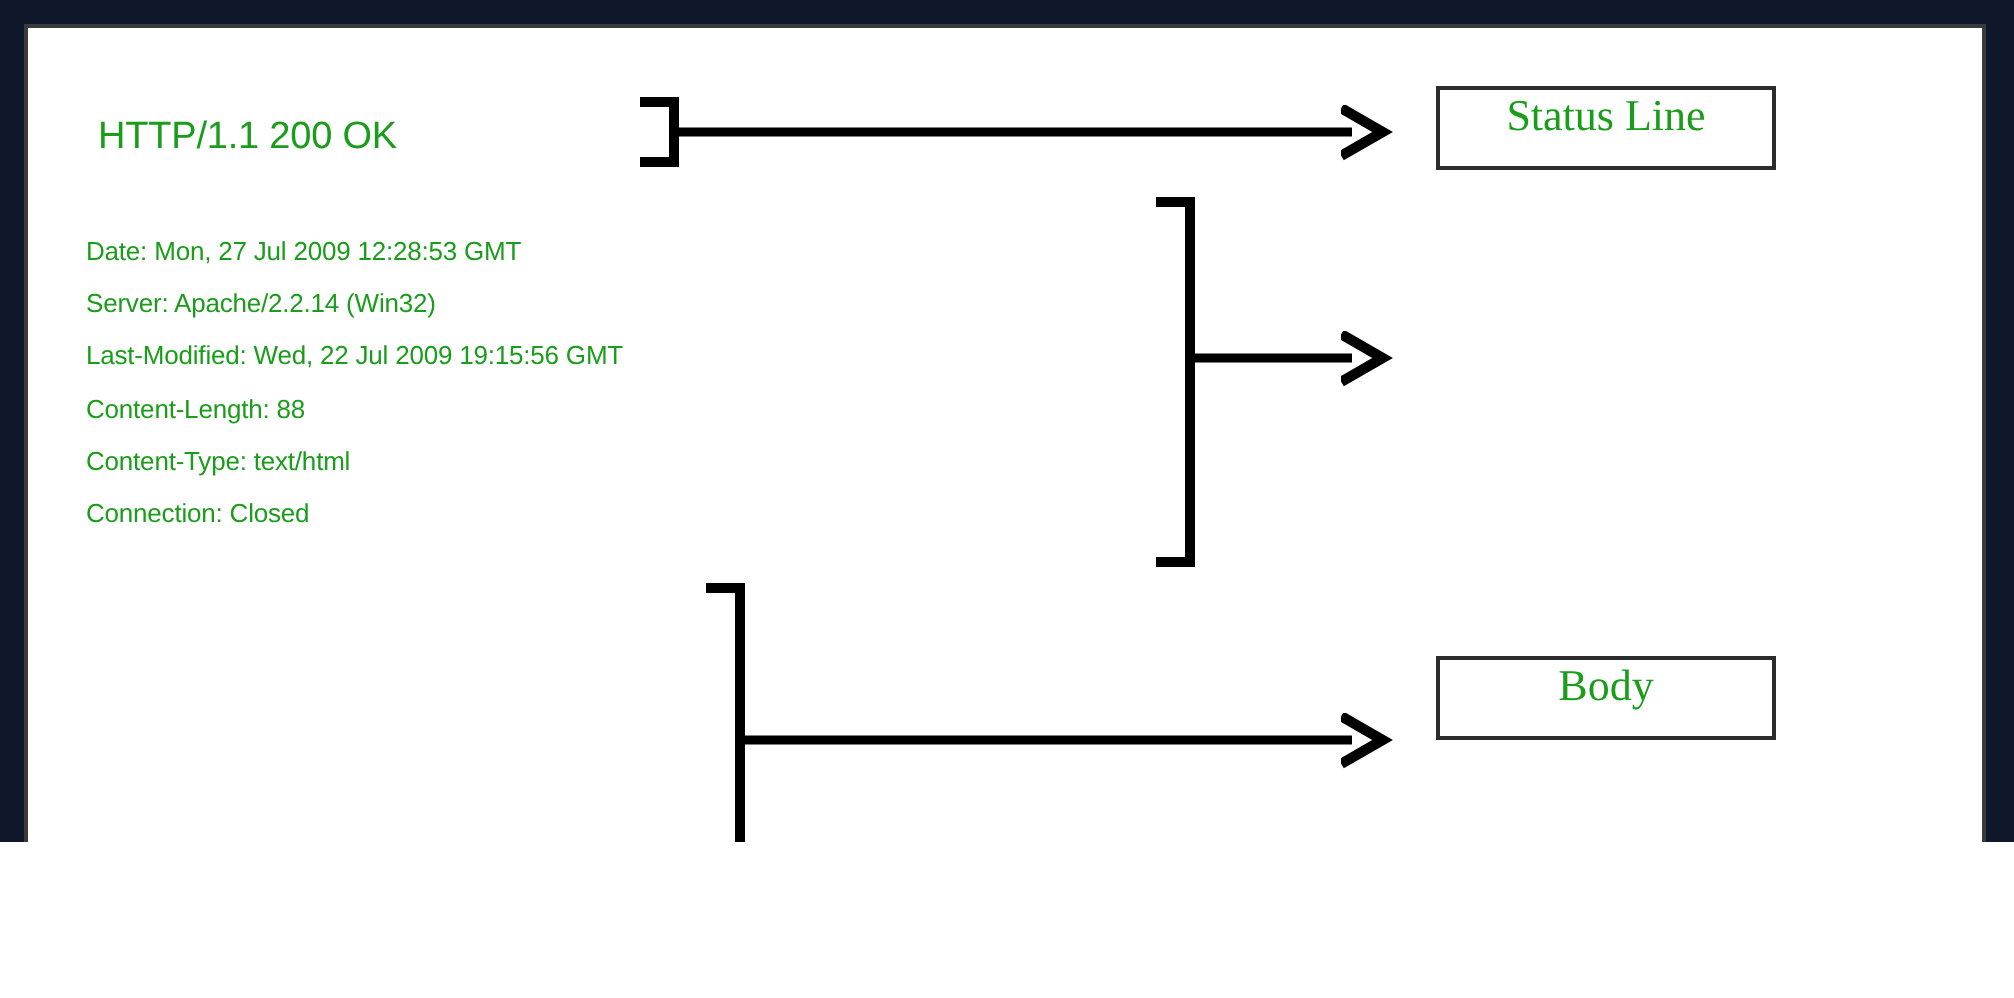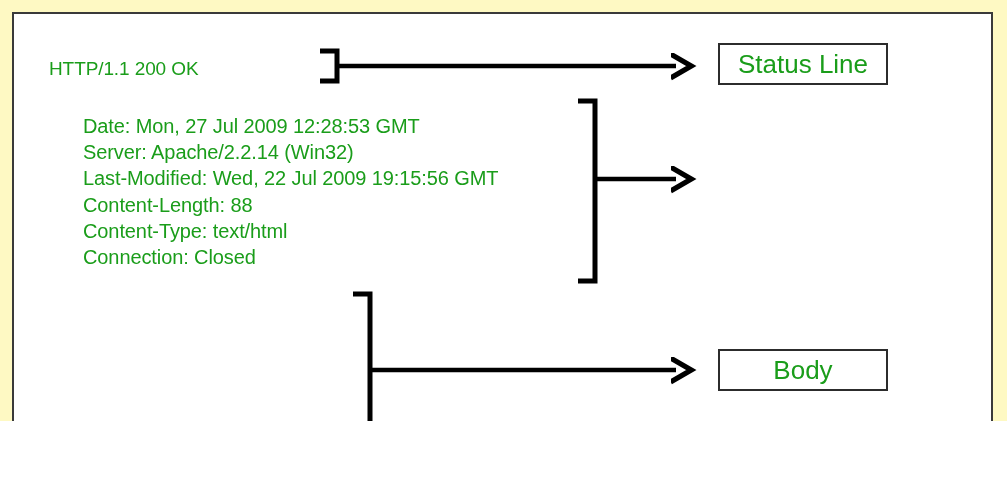--- a/index.html
+++ b/index.html
@@ -7,21 +7,21 @@
     padding: 0;
     background: #ffffff;
   }
   body {
     font-family: "Liberation Sans", sans-serif;
   }
   #figure {
     position: relative;
     width: 1007px;
     height: 421px;
-    background: #fef9c3;
+    background: #0f172a;
     overflow: hidden;
   }
   #frame {
     position: absolute;
     left: 12px;
     top: 12px;
     width: 981px;
     height: 472px;
     border: 2px solid #3a3a3a;
     box-sizing: border-box;
@@ -36,46 +36,45 @@
   }
   #status-line-text {
     left: 49px;
     top: 56px;
     font-size: 19px;
     line-height: 26px;
   }
   #headers-text {
     left: 43px;
     top: 113px;
-    font-size: 20px;
+    font-size: 13px;
     line-height: 26.2px;
-    margin-left: 40px;
   }
   #body-text {
     left: 43px;
     top: 305px;
     font-size: 18px;
     line-height: 31.5px;
   }
   .callout-box {
     position: absolute;
     width: 170px;
     height: 42px;
     border: 2px solid #2c2c2c;
     box-sizing: border-box;
     background: #ffffff;
     color: #1a9d1a;
-    font-size: 26px;
+    font-size: 22px;
     display: flex;
-    align-items: center;
     justify-content: center;
+    font-family: Liberation Serif, serif;
   }
   #box-status-line { left: 718px; top: 43px; }
   #box-headers    { left: 718px; top: 156px; }
-  #box-body       { left: 718px; top: 349px; }
+  #box-body       { left: 718px; top: 328px; }
 
   #connectors {
     position: absolute;
     left: 0;
     top: 0;
     width: 1007px;
     height: 499px;
     pointer-events: none;
   }
 </style>

